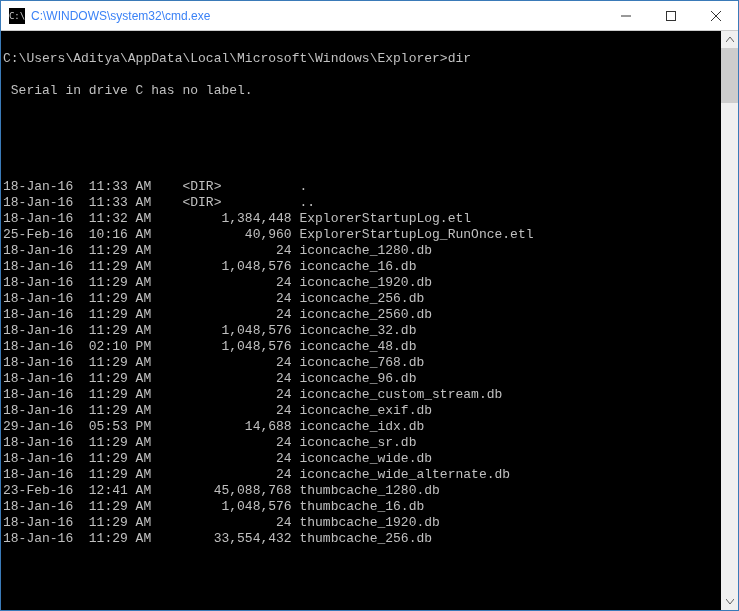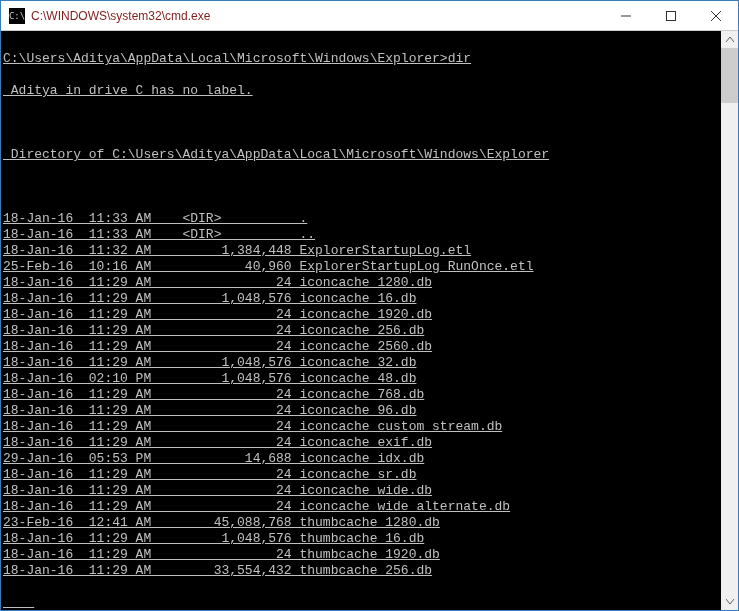--- a/index.html
+++ b/index.html
@@ -34,21 +34,21 @@
       display: flex;
       align-items: center;
       justify-content: center;
       font-size: 9px;
       color: #ccc;
       font-family: monospace;
     }
     .titlebar-text {
       flex: 1;
       font-size: 12px;
-      color: #7f1d1d;
+      color: #3b82f6;
     }
     .titlebar-controls {
       display: flex;
       height: 100%;
     }
     .titlebar-btn {
       width: 45px;
       height: 29px;
       display: flex;
       align-items: center;
@@ -66,21 +66,20 @@
     }
     .terminal {
       flex: 1;
       padding: 4px 2px 4px 2px;
       font-family: Consolas, "Courier New", monospace;
       font-size: 13px;
       line-height: 16px;
       color: #c0c0c0;
       white-space: pre;
       overflow: hidden;
-      text-decoration: underline;
     }
     .scrollbar {
       width: 17px;
       background: #f0f0f0;
       position: relative;
     }
     .scroll-arrow {
       width: 17px;
       height: 17px;
       background: #f0f0f0;
@@ -124,23 +123,22 @@
             <line x1="0" y1="0" x2="10" y2="10" stroke="#333" stroke-width="1"></line>
             <line x1="10" y1="0" x2="0" y2="10" stroke="#333" stroke-width="1"></line>
           </svg>
       </div>
     </div>
   </div>
 
   <div class="terminal-wrap">
     <div class="terminal">
 <div class="line"><span>C:\Users\Aditya\AppData\Local\Microsoft\Windows\Explorer&gt;</span><span>dir</span></div>
-<div class="line"> Aditya in drive C has no label.</div>
+<div class="line"> Serial in drive C has no label.</div>
 <div class="line"></div>
-<div class="line"> Directory of C:\Users\Aditya\AppData\Local\Microsoft\Windows\Explorer</div>
 <div class="line"></div>
 <div id="listing"><div class="line">18-Jan-16  11:33 AM    &lt;DIR&gt;          .</div><div class="line">18-Jan-16  11:33 AM    &lt;DIR&gt;          ..</div><div class="line">18-Jan-16  11:32 AM         1,384,448 ExplorerStartupLog.etl</div><div class="line">25-Feb-16  10:16 AM            40,960 ExplorerStartupLog_RunOnce.etl</div><div class="line">18-Jan-16  11:29 AM                24 iconcache_1280.db</div><div class="line">18-Jan-16  11:29 AM         1,048,576 iconcache_16.db</div><div class="line">18-Jan-16  11:29 AM                24 iconcache_1920.db</div><div class="line">18-Jan-16  11:29 AM                24 iconcache_256.db</div><div class="line">18-Jan-16  11:29 AM                24 iconcache_2560.db</div><div class="line">18-Jan-16  11:29 AM         1,048,576 iconcache_32.db</div><div class="line">18-Jan-16  02:10 PM         1,048,576 iconcache_48.db</div><div class="line">18-Jan-16  11:29 AM                24 iconcache_768.db</div><div class="line">18-Jan-16  11:29 AM                24 iconcache_96.db</div><div class="line">18-Jan-16  11:29 AM                24 iconcache_custom_stream.db</div><div class="line">18-Jan-16  11:29 AM                24 iconcache_exif.db</div><div class="line">29-Jan-16  05:53 PM            14,688 iconcache_idx.db</div><div class="line">18-Jan-16  11:29 AM                24 iconcache_sr.db</div><div class="line">18-Jan-16  11:29 AM                24 iconcache_wide.db</div><div class="line">18-Jan-16  11:29 AM                24 iconcache_wide_alternate.db</div><div class="line">23-Feb-16  12:41 AM        45,088,768 thumbcache_1280.db</div><div class="line">18-Jan-16  11:29 AM         1,048,576 thumbcache_16.db</div><div class="line">18-Jan-16  11:29 AM                24 thumbcache_1920.db</div><div class="line">18-Jan-16  11:29 AM        33,554,432 thumbcache_256.db</div></div>
     </div>
 
     <div class="scrollbar">
       <div class="scroll-arrow up">
         <svg width="8" height="5" viewBox="0 0 8 5">
             <polyline points="0,5 4,0 8,5" fill="none" stroke="#606060" stroke-width="1"></polyline>
           </svg>
       </div>

